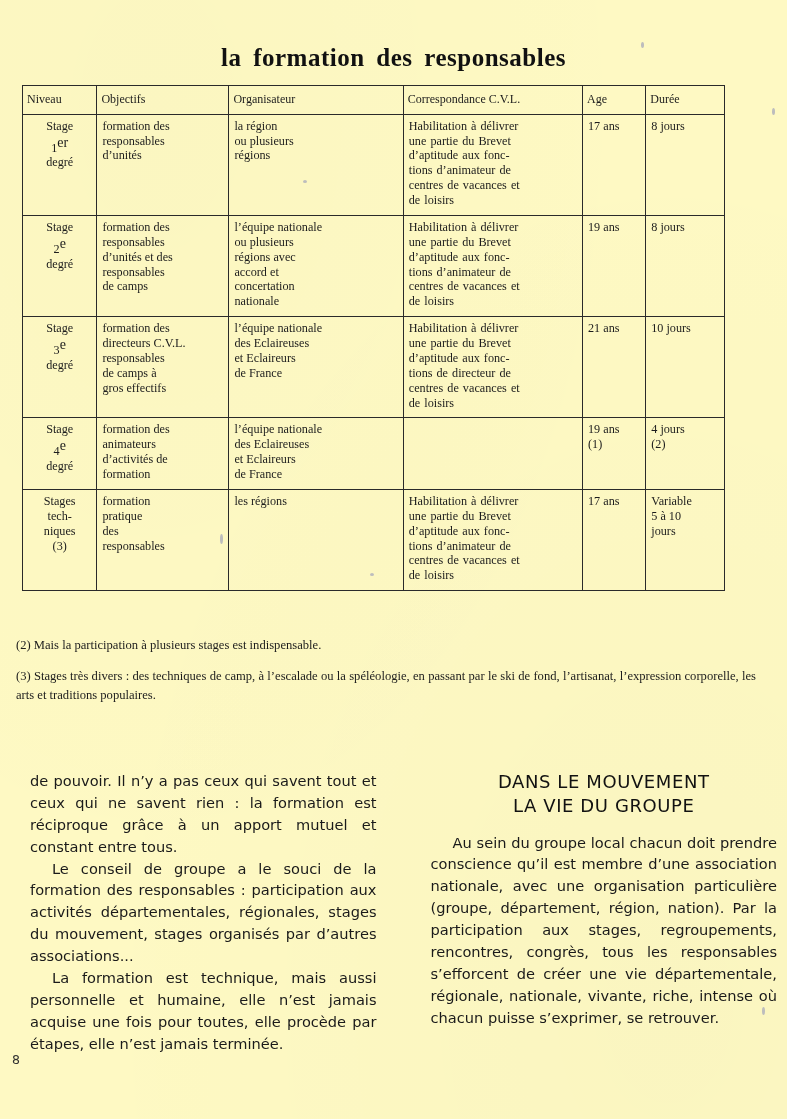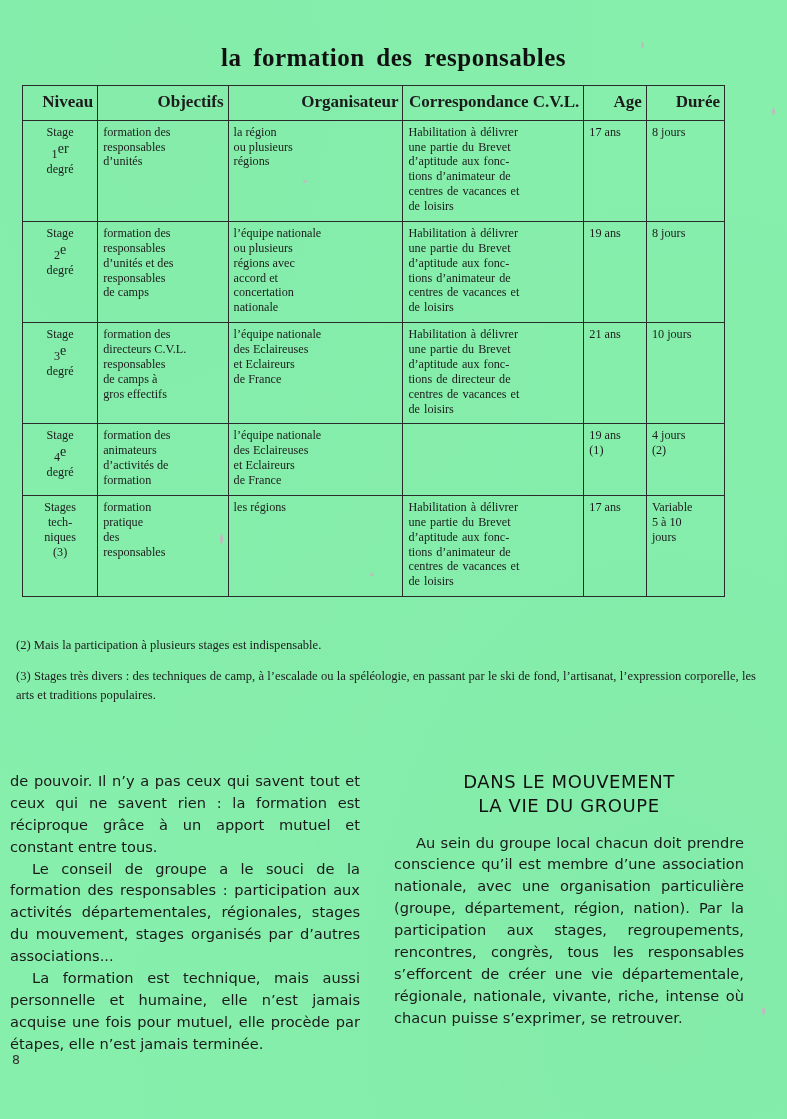--- a/index.html
+++ b/index.html
@@ -11,21 +11,21 @@
     width: 787px;
     height: 1119px;
     position: relative;
     font-family: "Liberation Serif", serif;
     color: #1a1a1a;
     overflow: hidden;
   }
   .page {
     position: absolute;
     inset: 0;
-    background: #86efac;
+    background: #fef9c3;
   }
   
   .page::before {
     content: "";
     position: absolute;
     inset: 0;
     background:
       radial-gradient(ellipse at 20% 10%, rgba(0,0,0,0.012), rgba(0,0,0,0) 60%),
       radial-gradient(ellipse at 85% 90%, rgba(0,0,0,0.015), rgba(0,0,0,0) 65%);
     pointer-events: none;
@@ -56,23 +56,23 @@
     line-height: 1.22;
     color: #1c1c1c;
   }
   table.matrix th,
   table.matrix td {
     border: 1px solid #2a2a2a;
     vertical-align: top;
     padding: 4px 5px 7px 5px;
   }
   table.matrix thead th {
-    text-align: right;
-    font-weight: bold;
-    font-size: 17px;
+    text-align: left;
+    font-weight: normal;
+    font-size: 12px;
     padding: 6px 4px 7px 4px;
     vertical-align: middle;
   }
   table.matrix thead th.hdr-niveau { width: 68px; }
   table.matrix thead th.hdr-objectifs { width: 128px; margin-top: 24px; }
   table.matrix thead th.hdr-organisateur { width: 174px; }
   table.matrix thead th.hdr-corr { width: 178px; margin-left: 16px; }
   table.matrix thead th.hdr-age { width: 56px; }
   table.matrix thead th.hdr-duree { width: 72px; }
 
@@ -125,20 +125,21 @@
     display: flex;
     gap: 34px;
     font-family: "DejaVu Sans", sans-serif;
   }
   .col {
     width: 350px;
     font-size: 14.6px;
     line-height: 1.5;
     color: #1a1a1a;
     text-align: justify;
+    margin-left: 20px;
   }
   .col p { margin: 0; }
   .col p.indent { text-indent: 22px; }
 
   .subhead {
     text-align: center;
     font-size: 18px;
     letter-spacing: 0.6px;
     line-height: 1.32;
     margin-bottom: 14px;
@@ -355,21 +356,21 @@
 
   <div class="footnotes">
     <p>(2) Mais la participation à plusieurs stages est indispensable.</p>
     <p class="fn-wrap">(3) Stages très divers : des techniques de camp, à l’escalade ou la spéléologie, en passant par le ski de fond, l’artisanat, l’expression corporelle, les arts et traditions populaires.</p>
   </div>
 
   <div class="columns">
     <div class="col">
       <p>de pouvoir. Il n’y a pas ceux qui savent tout et ceux qui ne savent rien : la formation est réciproque grâce à un apport mutuel et constant entre tous.</p>
       <p class="indent">Le conseil de groupe a le souci de la formation des responsables : participation aux activités départementales, régionales, stages du mouvement, stages organisés par d’autres associations...</p>
-      <p class="indent">La formation est technique, mais aussi personnelle et humaine, elle n’est jamais acquise une fois pour mutuel, elle procède par étapes, elle n’est jamais terminée.</p>
+      <p class="indent">La formation est technique, mais aussi personnelle et humaine, elle n’est jamais acquise une fois pour toutes, elle procède par étapes, elle n’est jamais terminée.</p>
     </div>
     <div class="col">
       <div class="subhead">
         <span class="sh-line">DANS LE MOUVEMENT</span>
         <span class="sh-line">LA VIE DU GROUPE</span>
       </div>
       <p class="indent">Au sein du groupe local chacun doit prendre conscience qu’il est membre d’une association nationale, avec une organisation particulière (groupe, département, région, nation). Par la participation aux stages, regroupements, rencontres, congrès, tous les responsables s’efforcent de créer une vie départementale, régionale, nationale, vivante, riche, intense où chacun puisse s’exprimer, se retrouver.</p>
     </div>
   </div>
 

